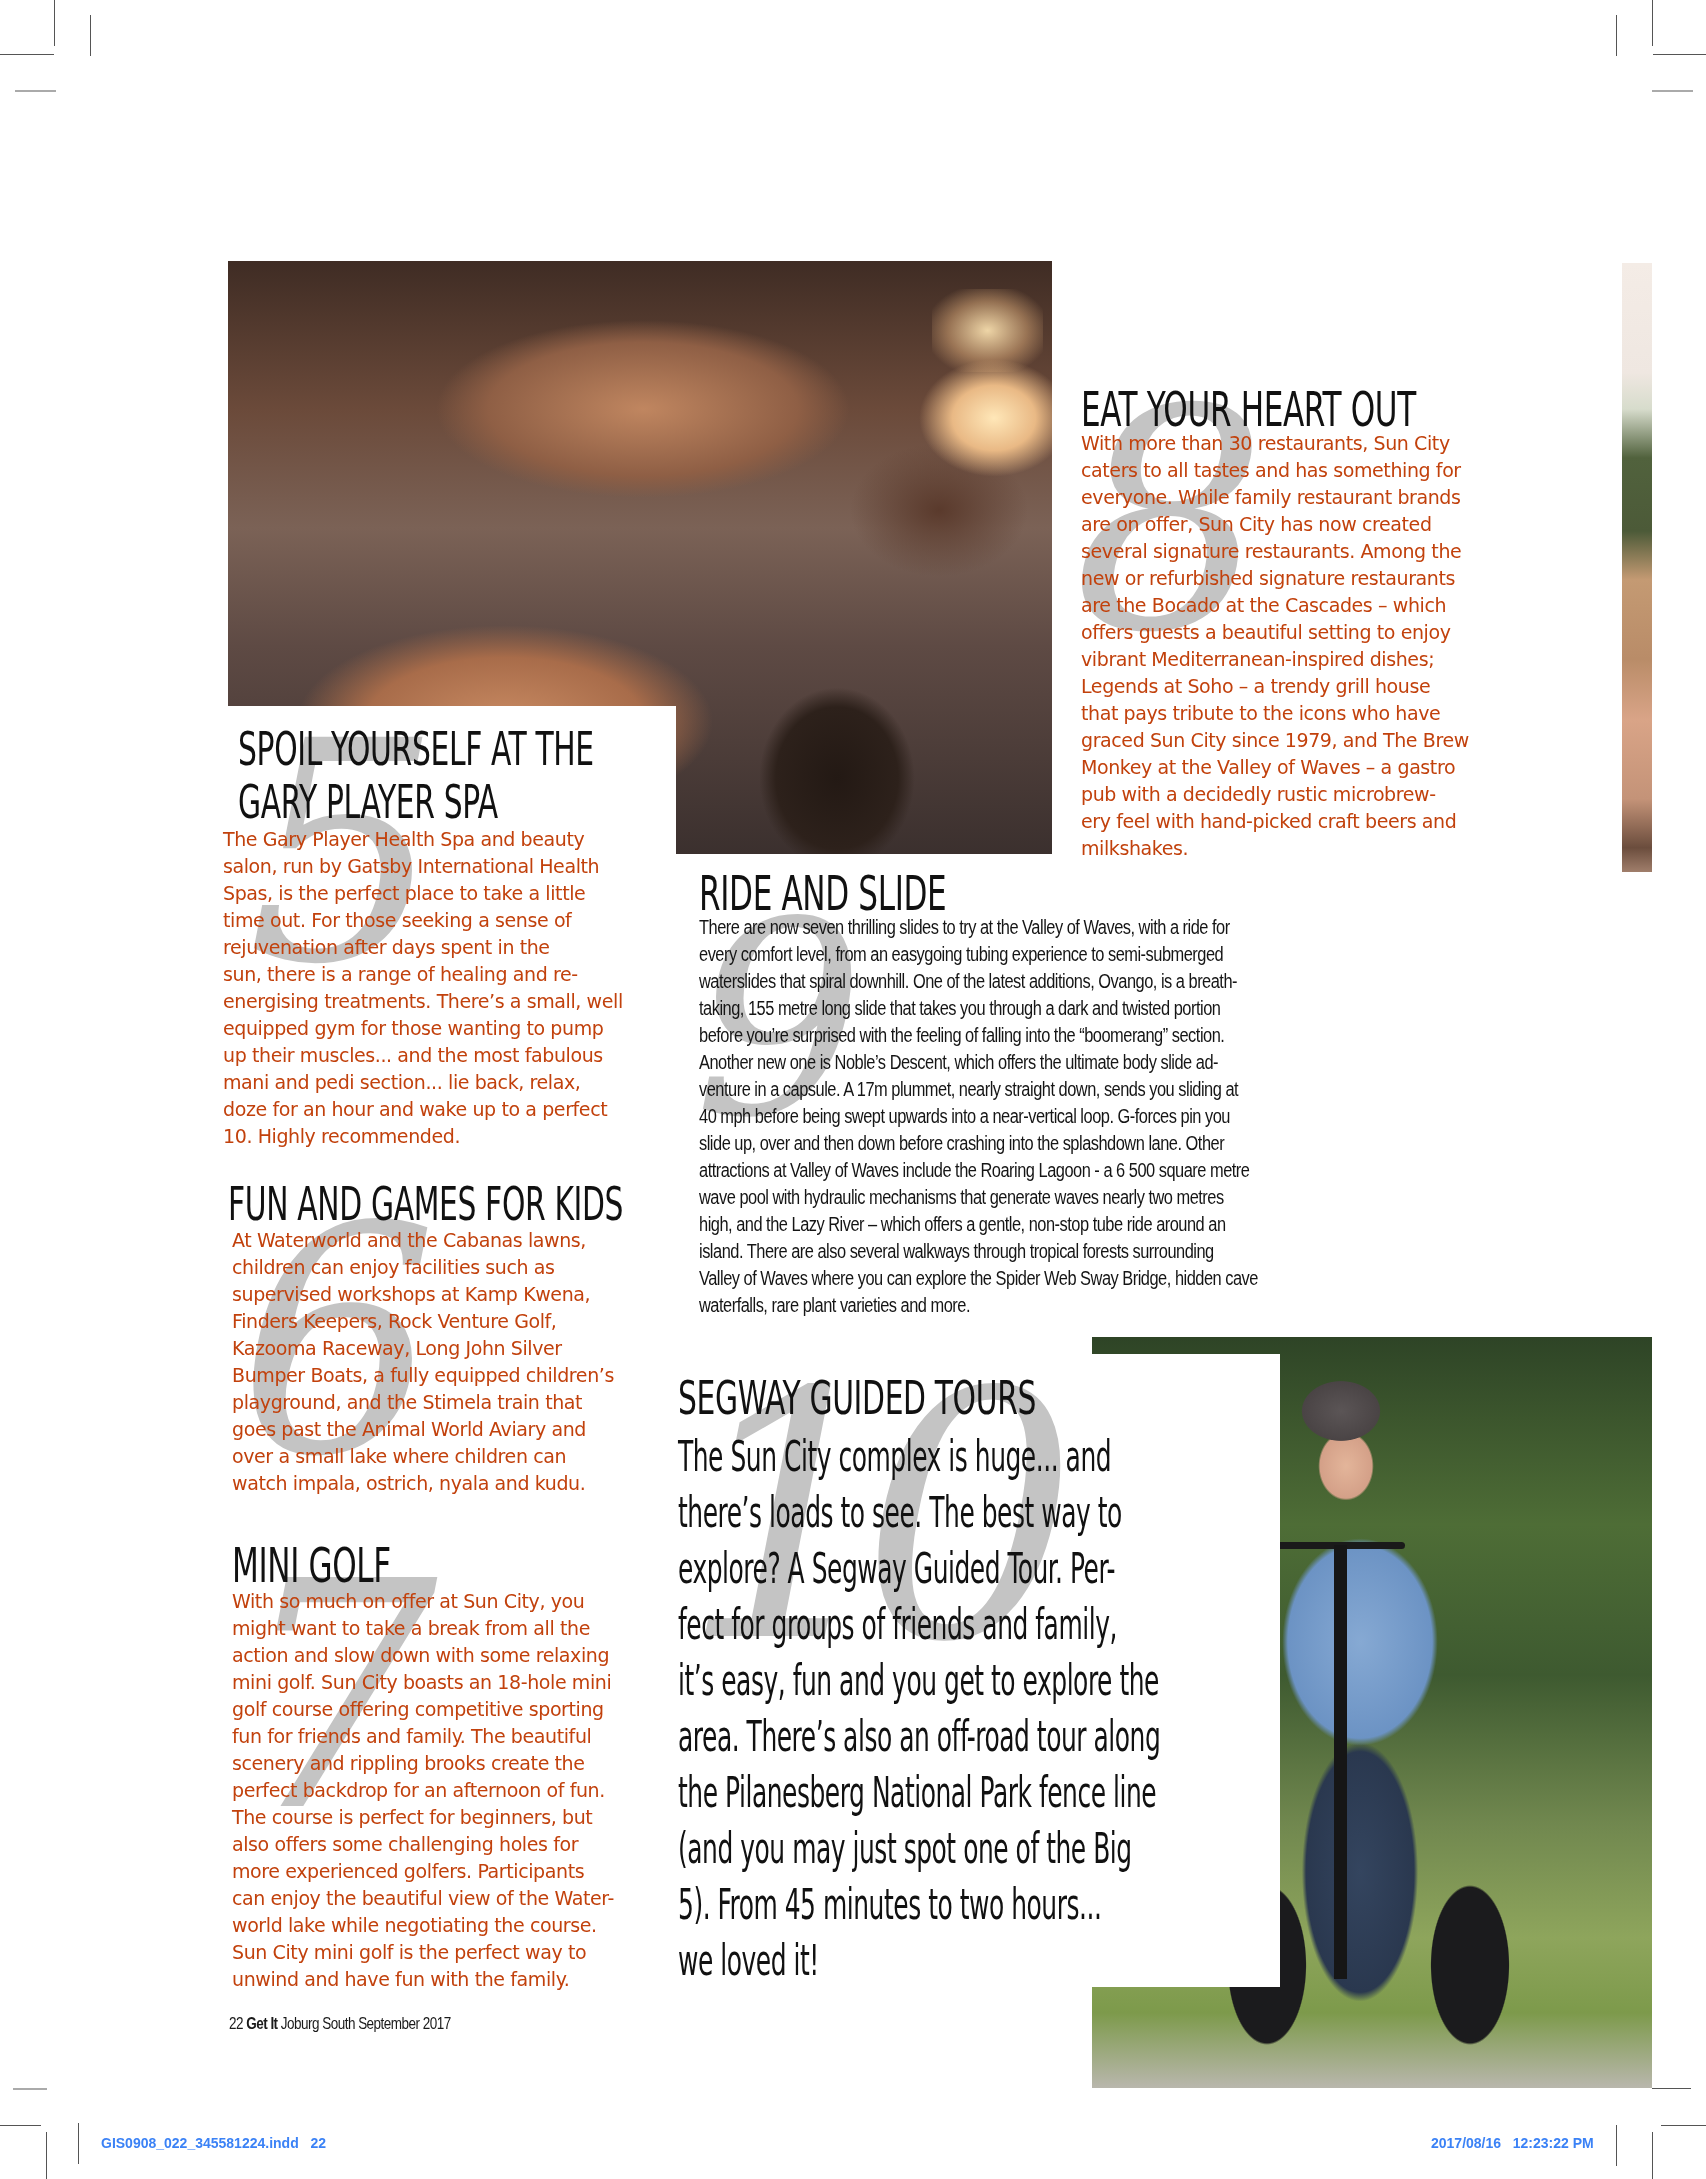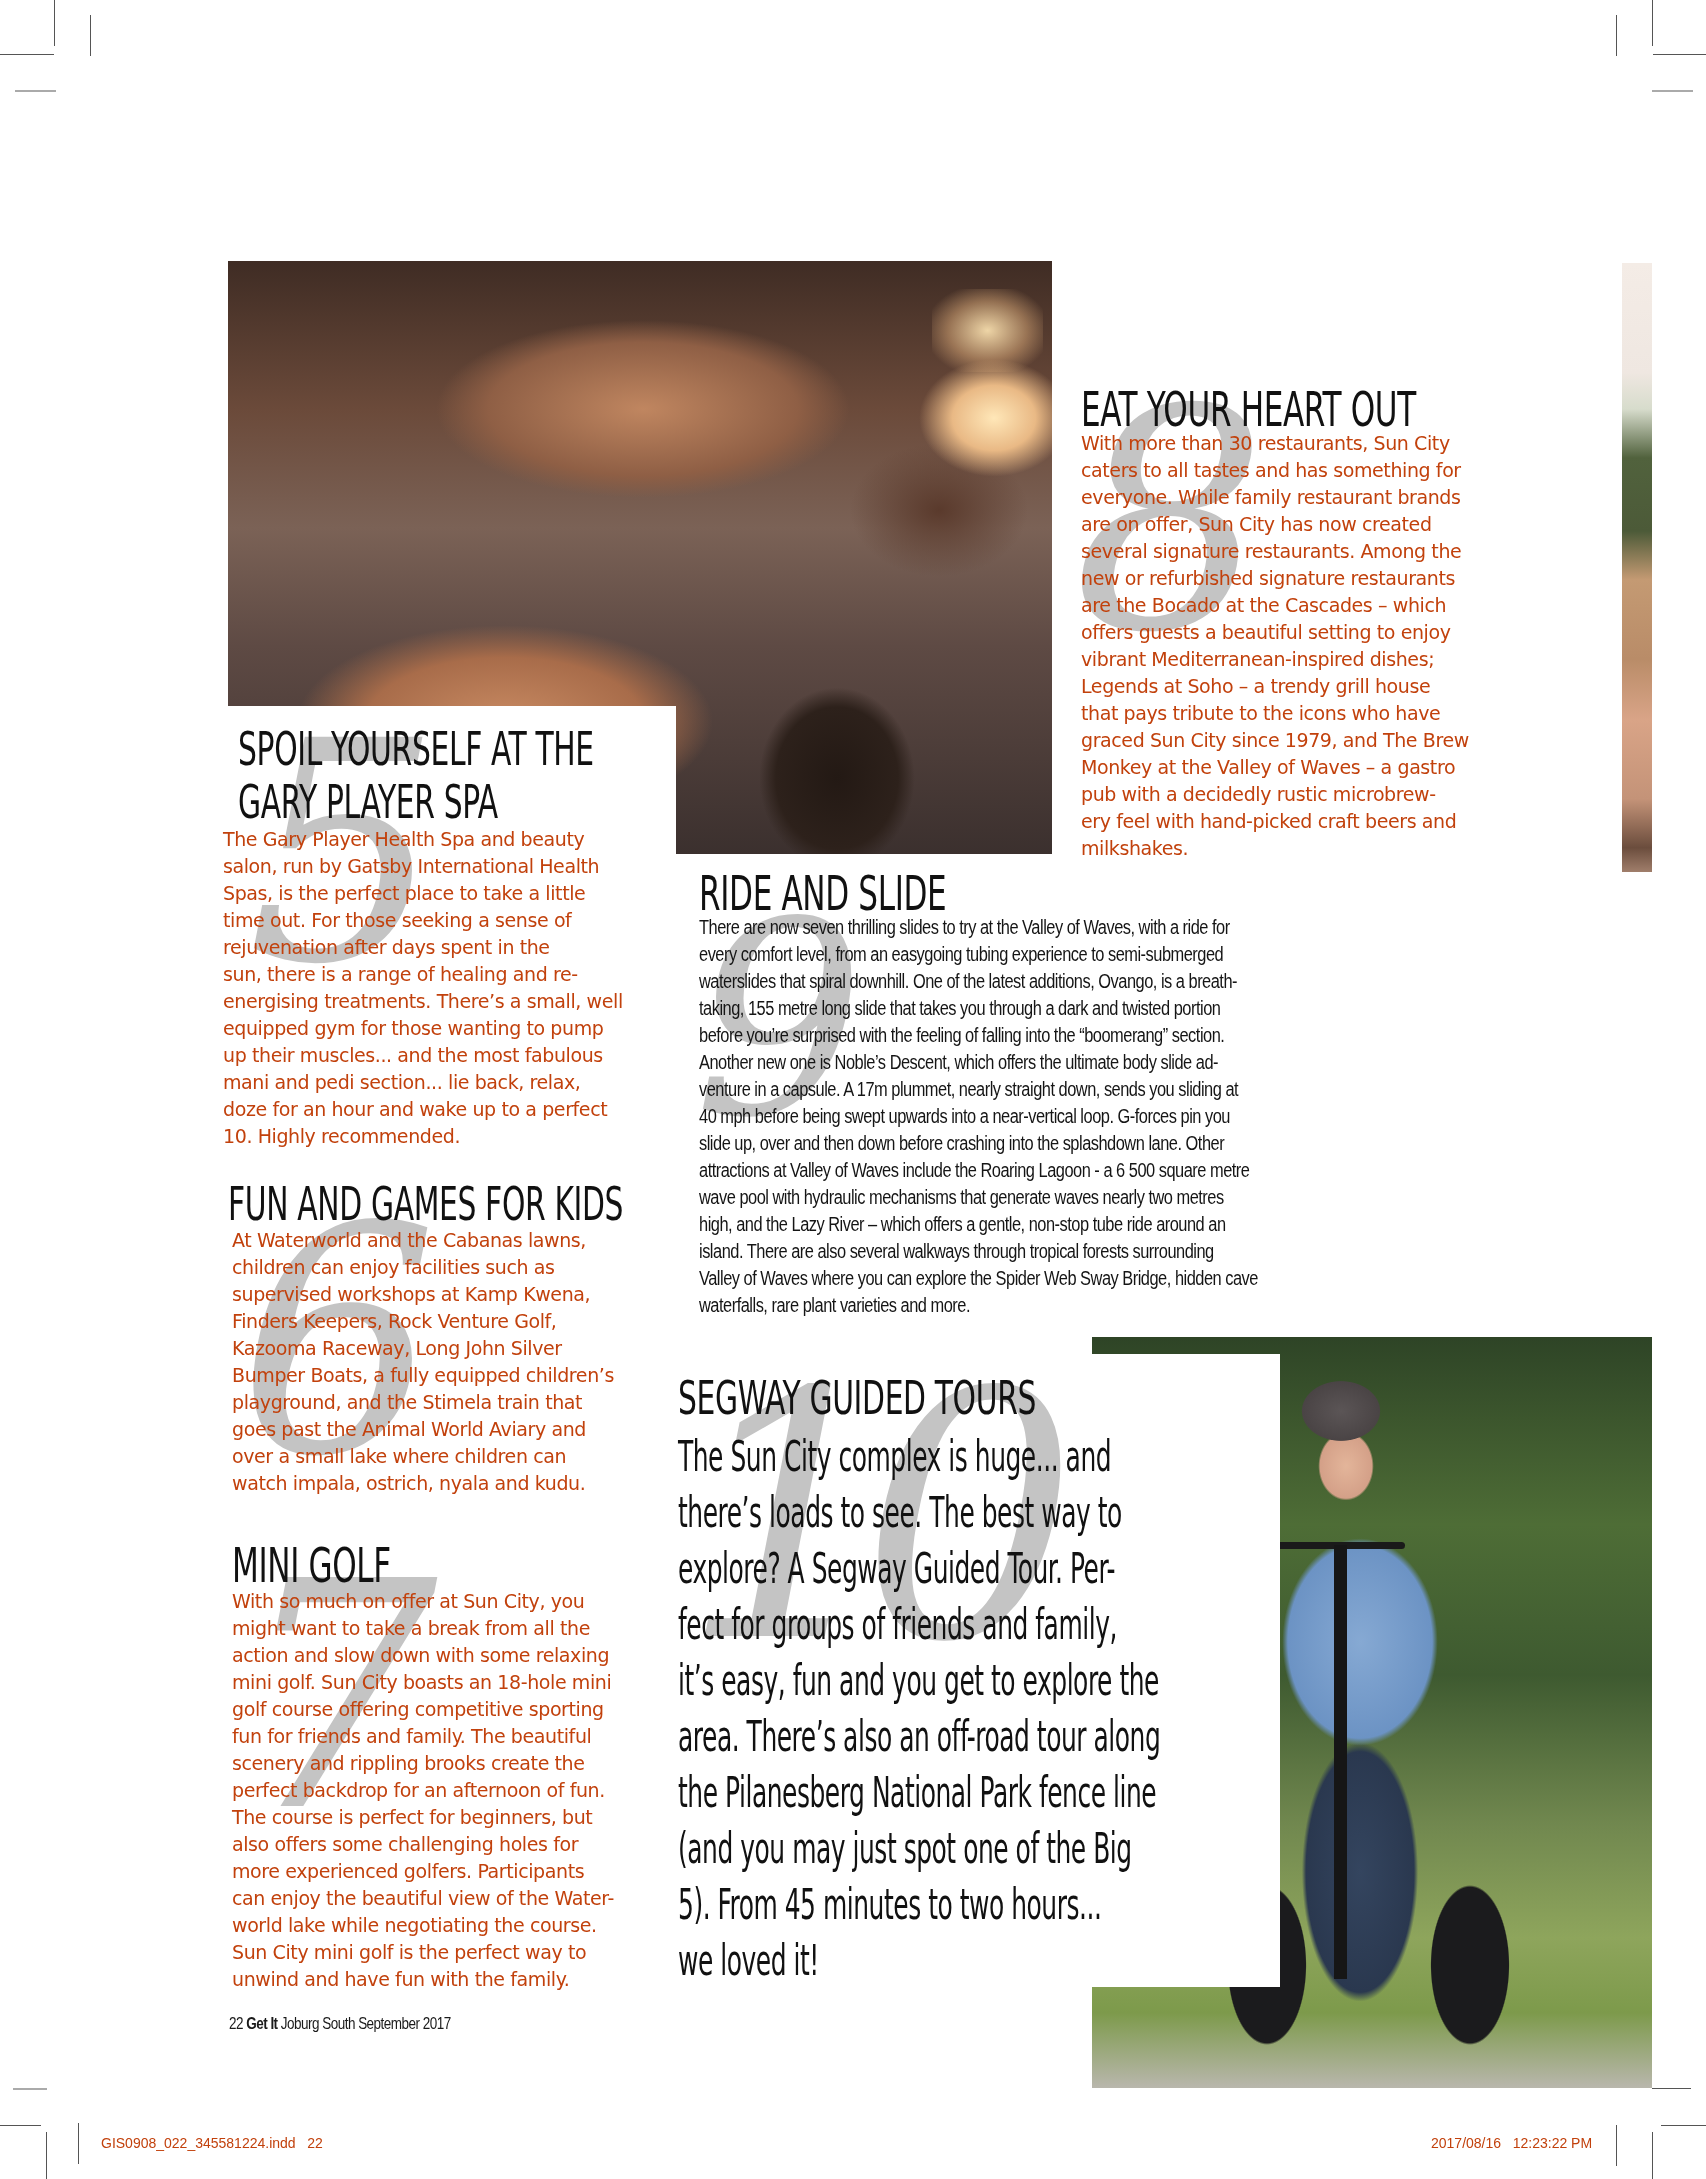--- a/index.html
+++ b/index.html
@@ -96,21 +96,21 @@
 
   .footer-folio {
     position: absolute; left: 229px; top: 2015px;
     font-family: "Liberation Sans", sans-serif; font-size: 15.7px; color: #1a1a1a;
     letter-spacing: -0.6px; transform: scaleX(0.86); transform-origin: left top;
     white-space: nowrap;
   }
   .footer-folio b { font-weight: bold; }
   .slug {
     position: absolute; font-family: "Liberation Sans", sans-serif;
-    font-size: 14px; color: #c2410c; white-space: nowrap;
+    font-size: 14px; color: #3b82f6; white-space: nowrap; font-weight: bold;
   }
 </style>
 </head>
 <body>
 
 <div class="crop-h" style="left:0;top:54px;width:54px;"></div>
 <div class="crop-v" style="left:54px;top:0;height:46px;"></div>
 <div class="crop-v" style="left:90px;top:14.8px;height:41px;"></div>
 <div class="crop-h light" style="left:14.8px;top:90px;width:41px;"></div>
 

